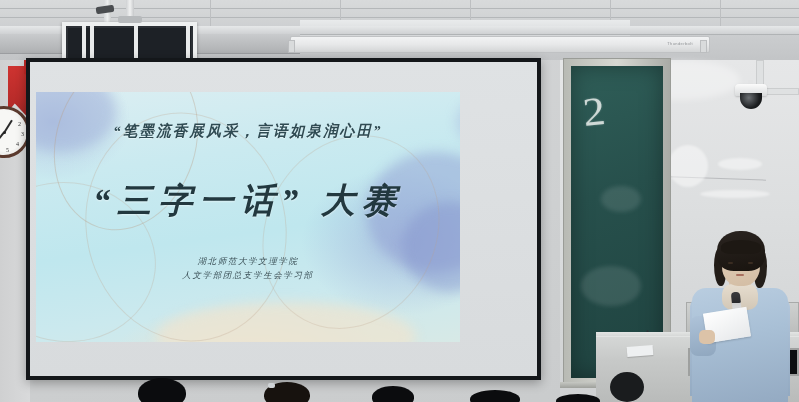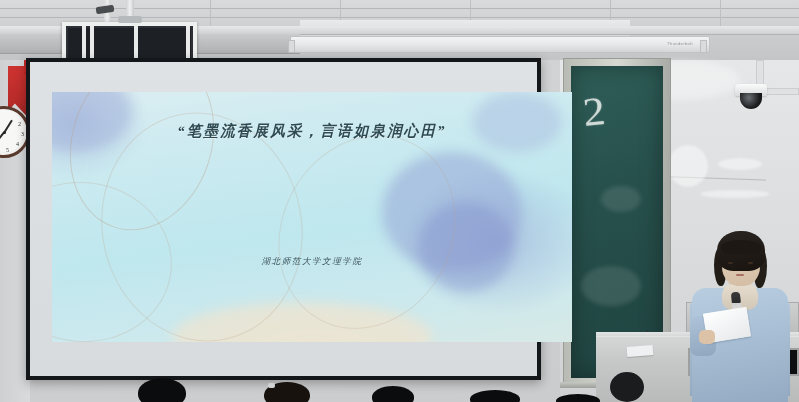--- a/index.html
+++ b/index.html
@@ -201,21 +201,21 @@
   .screen-outer{
     position:absolute; left:26px; top:58px; width:515px; height:322px;
     background:#14171a;
     box-shadow:0 3px 10px rgba(0,0,0,.3);
   }
   .screen-white{
     position:absolute; left:30px; top:62px; width:507px; height:314px;
     background:linear-gradient(180deg,#dfe2e4 0%,#d8dbdd 100%);
   }
   .slide{
-    position:absolute; left:52px; top:92px; width:520px; height:250px;
+    position:absolute; left:36px; top:92px; width:424px; height:250px;
     overflow:hidden;
     background:
       radial-gradient(ellipse 160px 120px at 86% 60%, rgba(150,166,214,.55) 0%, rgba(150,166,214,0) 62%),
       radial-gradient(ellipse 120px 90px at 4% 12%, rgba(158,172,216,.5) 0%, rgba(158,172,216,0) 65%),
       radial-gradient(ellipse 190px 70px at 50% 104%, rgba(236,226,208,.85) 0%, rgba(236,226,208,0) 70%),
       linear-gradient(172deg,#dbeef2 0%,#caeaf0 28%,#bfe7ee 55%,#cbe9ee 78%,#d7e9e6 100%);
   }
   
   .vein{ position:absolute; border-radius:50%; border:1px solid rgba(186,160,138,.38); }
   .wash{ position:absolute; border-radius:50%; filter:blur(6px); }
@@ -465,21 +465,23 @@
     <div class="wash" style="left:366px;top:110px;width:96px;height:90px;background:rgba(130,146,204,.45)"></div>
     <div class="wash" style="left:-30px;top:-20px;width:110px;height:80px;background:rgba(156,170,216,.45)"></div>
     <div class="wash" style="left:420px;top:0px;width:90px;height:60px;background:rgba(160,174,218,.38)"></div>
     <div class="wash" style="left:120px;top:210px;width:260px;height:70px;background:rgba(238,228,208,.75)"></div>
     <div class="vein" style="left:20px;top:-40px;width:140px;height:180px;transform:rotate(18deg)"></div>
     <div class="vein" style="left:50px;top:20px;width:200px;height:230px;transform:rotate(-12deg);border-color:rgba(192,166,142,.3)"></div>
     <div class="vein" style="left:230px;top:40px;width:170px;height:200px;transform:rotate(28deg);border-color:rgba(188,162,140,.26)"></div>
     <div class="vein" style="left:-60px;top:90px;width:180px;height:160px;transform:rotate(6deg);border-color:rgba(190,166,142,.28)"></div>
 
     <div class="slide-sub">“笔墨流香展风采，言语如泉润心田”</div>
+    <div class="slide-title">“三字一话” 大赛</div>
     <div class="slide-org l1">湖北师范大学文理学院</div>
+    <div class="slide-org l2">人文学部团总支学生会学习部</div>
   </div>
 
   <div class="podium-riser"></div>
   <div class="podium-screen"></div>
   <div class="mic-cable"></div>
   <div class="podium-top"></div>
   <div class="podium">
     
   </div>
   <div class="podium-panel" style="left:688px;top:348px;width:58px;height:28px"></div>

